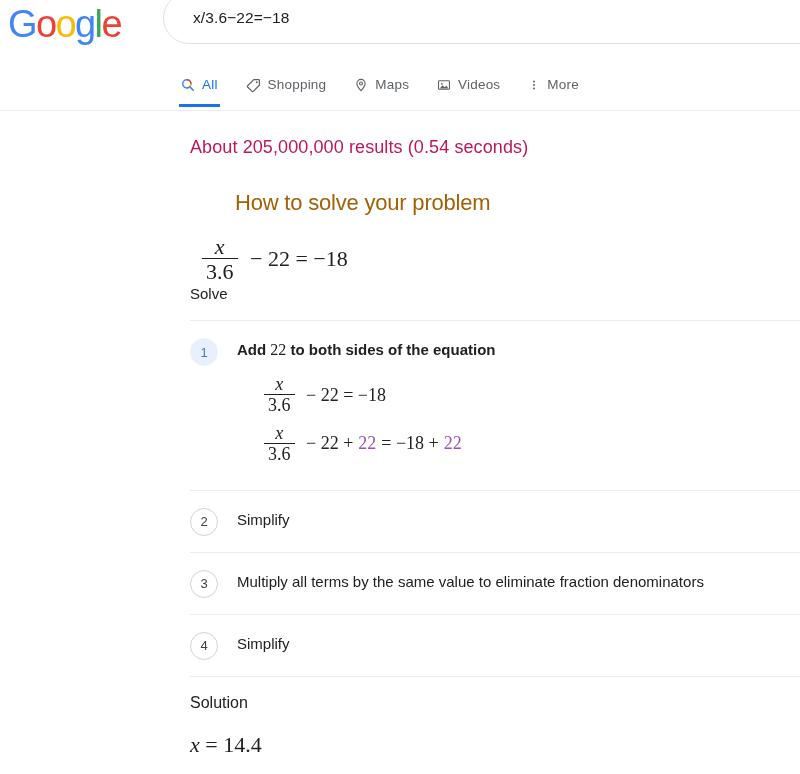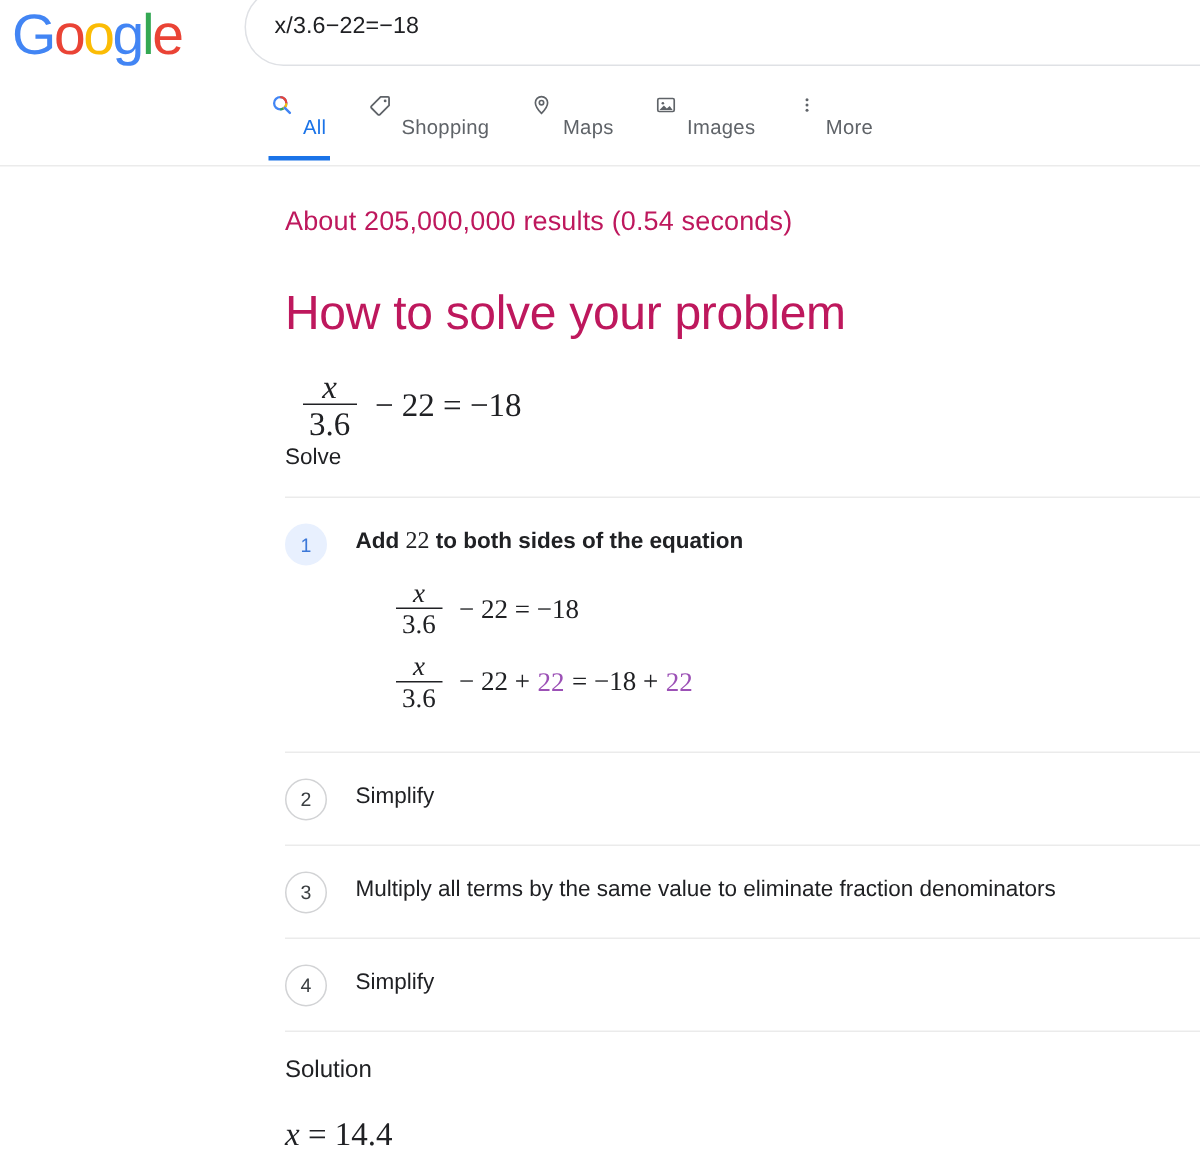--- a/index.html
+++ b/index.html
@@ -46,21 +46,21 @@
     width: 700px;
     height: 52px;
     border: 1px solid #dfe1e5;
     border-radius: 26px;
     background: #fff;
     box-sizing: border-box;
     display: flex;
     align-items: center;
   }
   .searchbox .query {
-    margin-left: 19px;
+    margin-left: 29px;
     font-size: 15.5px;
     color: #202124;
     line-height: 20px;
     letter-spacing: .1px;
   }
 
   
   .navbar {
     position: relative;
     height: 47px;
@@ -69,21 +69,21 @@
   .navtabs {
     position: absolute;
     left: 181px;
     top: 0;
     display: flex;
     align-items: flex-start;
     height: 100%;
   }
   .tab {
     display: flex;
-    align-items: flex-start;
+    align-items: center;
     gap: 7px;
     height: 44px;
     padding: 0 0 0 0;
     margin-right: 28px;
     font-size: 13.5px;
     color: #5f6368;
     cursor: pointer;
     position: relative;
     letter-spacing: .2px;
   }
@@ -105,25 +105,26 @@
     padding-left: 190px;
   }
   .stats {
     font-size: 18px;
     color: #be185d;
     padding-top: 26px;
     letter-spacing: .1px;
   }
 
   .answer-title {
-    font-size: 32px;
-    color: #be185d;
+    font-size: 22px;
+    color: #a16207;
     font-weight: 400;
     letter-spacing: -.2px;
     margin-top: 32px;
+    margin-left: 45px;
   }
 
   
   .math {
     font-family: "Liberation Serif", "DejaVu Serif", serif;
     color: #202124;
     white-space: nowrap;
   }
   .math .v { font-style: italic; }
   .frac {
@@ -277,21 +278,21 @@
     </div>
 
     <div class="tab">
       <span>
         <svg width="14" height="14" viewBox="0 0 24 24">
           <rect x="2.6" y="4.6" width="18.8" height="14.8" rx="1.6" fill="none" stroke="#5f6368" stroke-width="1.9"></rect>
           <circle cx="8.4" cy="10" r="1.5" fill="#5f6368"></circle>
           <path d="M4.5 17.8 L9.6 12.6 L13 16 L16.2 13.2 L19.6 17.8 Z" fill="#5f6368"></path>
         </svg>
       </span>
-      <span class="tab-label">Images</span>
+      <span class="tab-label">Videos</span>
     </div>
 
     <div class="tab">
       <span>
         <svg width="12" height="14" viewBox="0 0 24 24">
           <circle cx="12" cy="5" r="2" fill="#5f6368"></circle>
           <circle cx="12" cy="12" r="2" fill="#5f6368"></circle>
           <circle cx="12" cy="19" r="2" fill="#5f6368"></circle>
         </svg>
       </span>

